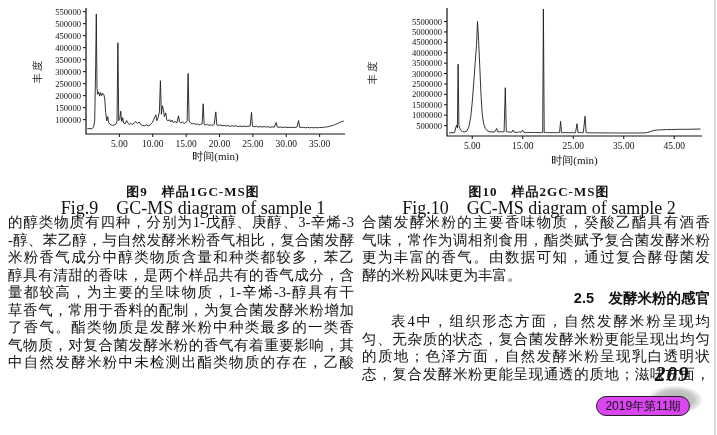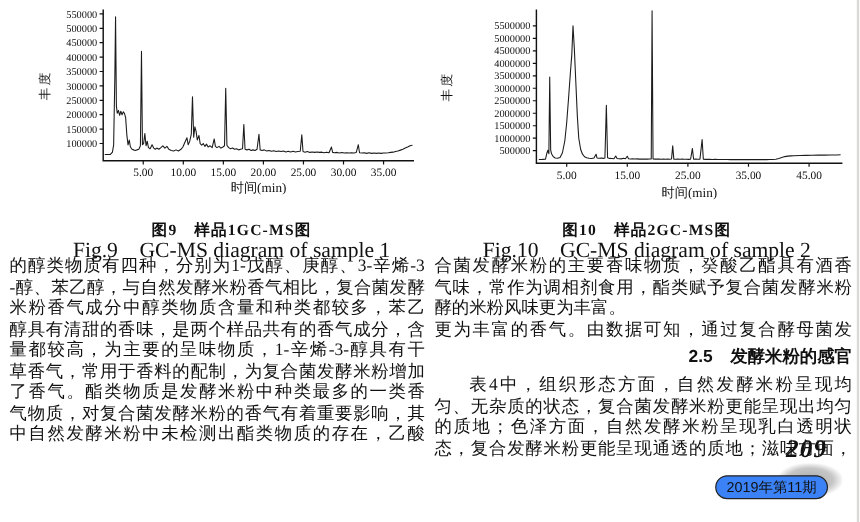--- a/index.html
+++ b/index.html
@@ -19,21 +19,21 @@
   .col-left{left:8px;width:346px;}
   .col-right{left:362px;width:348px;}
   .tline{text-align:justify;text-align-last:justify;white-space:nowrap;}
   .tline.last{text-align-last:left;}
   .tline.indent{text-indent:2em;}
   .tline sup{font-size:8.5px;line-height:0;vertical-align:super;}
   .sec-heading{font-family:"Liberation Sans","DejaVu Sans",sans-serif;font-weight:bold;
                font-size:14.5px;line-height:20px;margin:4px 0 5px 0;text-align:right;}
   
   .issue-badge{position:absolute;left:596px;top:396px;width:92px;height:18px;
-               border:1.5px solid #222;border-radius:11px;background:#3b82f6;
+               border:1.5px solid #222;border-radius:11px;background:#d946ef;
                font-family:"Liberation Sans","DejaVu Sans",sans-serif;
                font-size:12px;line-height:18px;text-align:center;}
   .pagenum-blob{position:absolute;left:648px;top:386px;width:54px;height:28px;
                 background:radial-gradient(ellipse at center,#ababab 0%,#c6c6c6 50%,rgba(255,255,255,0) 74%);}
   .pagenum{position:absolute;left:655px;top:362px;font-style:italic;font-weight:bold;
            font-size:21px;letter-spacing:1px;}
   svg text{font-family:"Liberation Serif","DejaVu Serif",serif;fill:#111;}
 </style>
 </head>
 <body>
@@ -137,22 +137,22 @@
       <div class="tline">草香气，常用于香料的配制，为复合菌发酵米粉增加</div>
       <div class="tline">了香气。酯类物质是发酵米粉中种类最多的一类香</div>
       <div class="tline">气物质，对复合菌发酵米粉的香气有着重要影响，其</div>
       <div class="tline">中自然发酵米粉中未检测出酯类物质的存在，乙酸</div>
     </div>
 
   <div class="col col-right">
     <div>
         <div class="tline">合菌发酵米粉的主要香味物质，癸酸乙酯具有酒香</div>
         <div class="tline">气味，常作为调相剂食用，酯类赋予复合菌发酵米粉</div>
+        <div class="tline">更为丰富的香气。由数据可知，通过复合酵母菌发</div>
         <div class="tline last">酵的米粉风味更为丰富。</div>
-        <div class="tline">更为丰富的香气。由数据可知，通过复合酵母菌发</div>
       </div>
     <div class="sec-heading">2.5　发酵米粉的感官</div>
     <div>
         <div class="tline indent">表4中，组织形态方面，自然发酵米粉呈现均</div>
         <div class="tline">匀、无杂质的状态，复合菌发酵米粉更能呈现出均匀</div>
         <div class="tline">的质地；色泽方面，自然发酵米粉呈现乳白透明状</div>
         <div class="tline">态，复合发酵米粉更能呈现通透的质地；滋味方面，</div>
       </div>
   </div>
 

